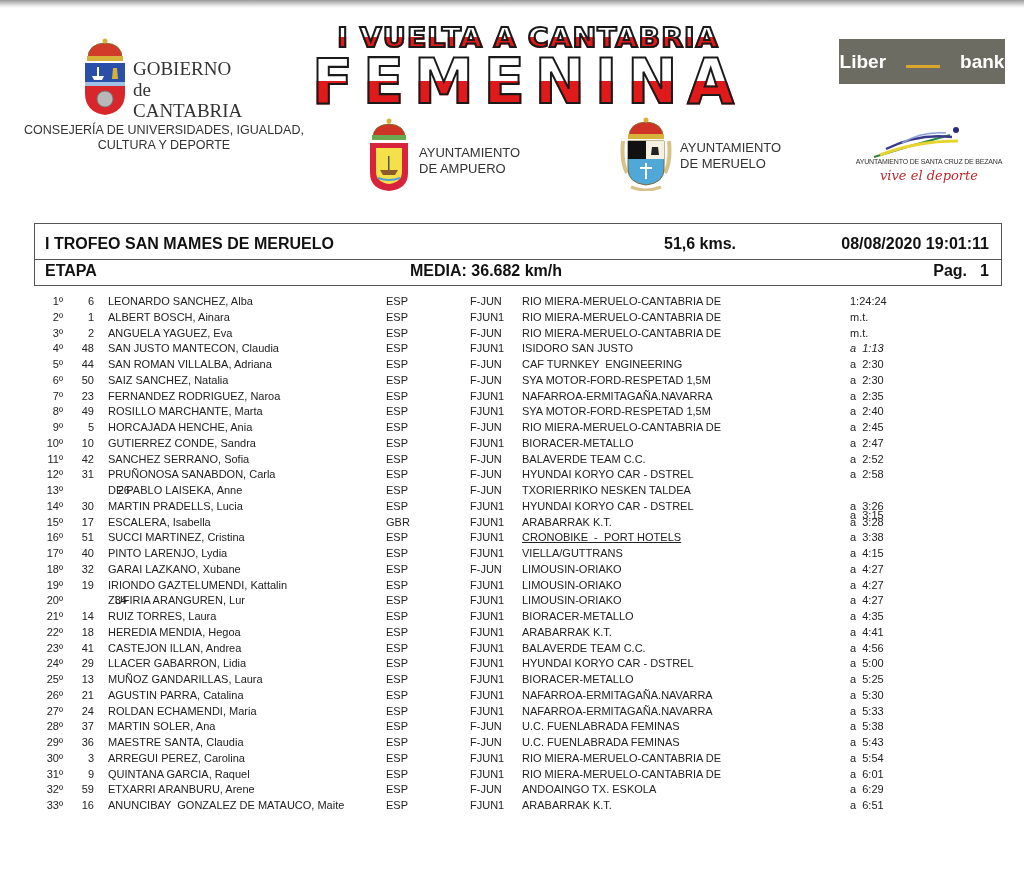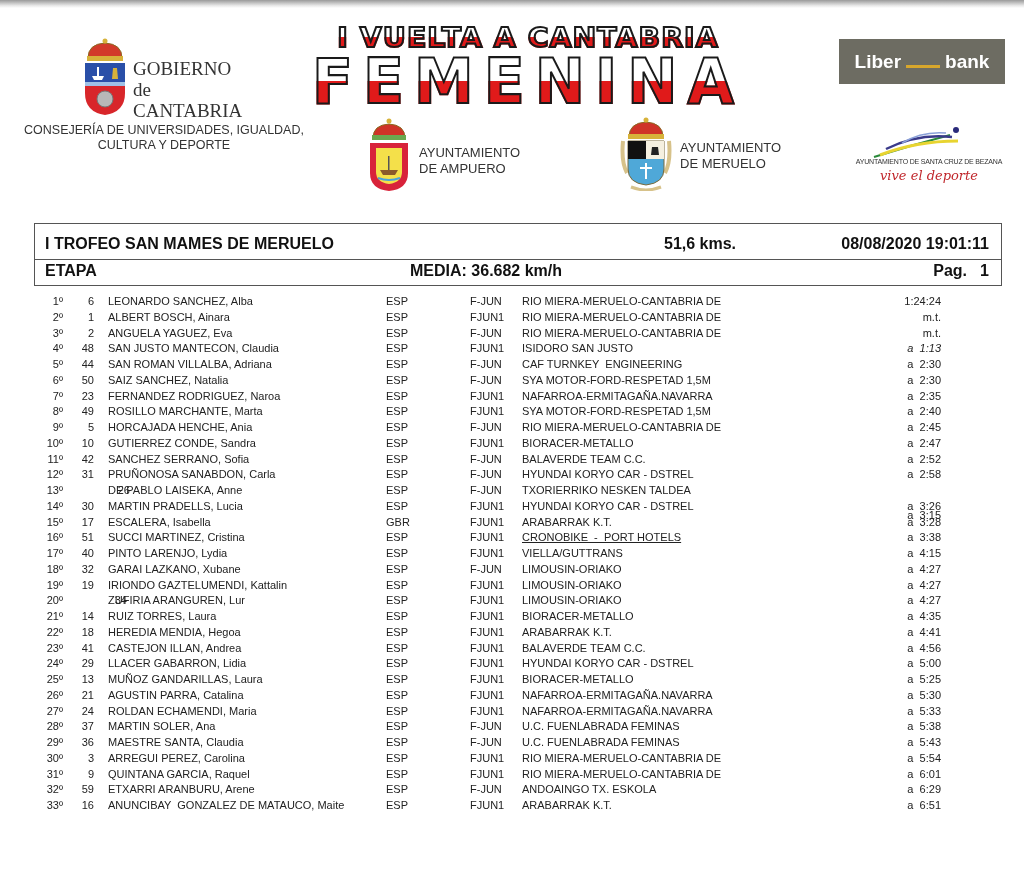--- a/index.html
+++ b/index.html
@@ -20,21 +20,21 @@
       position: absolute; left: 0; width: 460px; text-align: center; font-family: "DejaVu Sans", sans-serif;
       font-weight: bold; color: transparent;
       background: linear-gradient(#ffffff 0%, #ffffff 50%, #e01a1a 50%, #e01a1a 100%);
       -webkit-background-clip: text; background-clip: text;
       -webkit-text-stroke: 2px #1a1a1a;
     }
     .title-line1 { top: 4px; font-size: 27px; letter-spacing: 1px; transform: scaleX(1.05); }
     .title-line2 { top: 30px; font-size: 60px; letter-spacing: 10px; line-height: 66px; transform: scaleY(1.05); }
     .liberbank {
       position: absolute; left: 839px; top: 39px; width: 166px; height: 45px; background: #6d6c62;
-      color: #fff; font-weight: bold; font-size: 19px; display: flex; align-items: center; justify-content: center; gap: 5px;
+      color: #fff; font-weight: bold; font-size: 19px; display: flex; align-items: center; justify-content: center; gap: 20px;
     }
     .liberbank .bar { display: inline-block; width: 34px; height: 3px; background: #d8a72c; margin-top: 9px; }
     .amp-logo { position: absolute; left: 368px; top: 118px; width: 42px; height: 74px; }
     .amp-text { position: absolute; left: 419px; top: 145px; font-size: 13px; line-height: 16px; color: #333; }
     .mer-logo { position: absolute; left: 619px; top: 117px; width: 54px; height: 74px; }
     .mer-text { position: absolute; left: 680px; top: 140px; font-size: 13px; line-height: 16px; color: #333; }
     .bez-logo { position: absolute; left: 872px; top: 125px; width: 96px; height: 34px; }
     .bez-name { position: absolute; left: 848px; top: 158px; width: 162px; text-align: center; font-size: 7px; letter-spacing: -0.2px; color: #333; }
     .bez-slogan { position: absolute; left: 848px; top: 168px; width: 162px; text-align: center; font-family: "DejaVu Serif", serif; font-style: italic; font-size: 13px; color: #c0262b; }
 
@@ -55,21 +55,21 @@
     
     .results { position: absolute; left: 0; top: 294px; width: 1024px; }
     .row { position: relative; height: 15.75px; font-size: 11px; color: #222; }
     .row span { position: absolute; top: 1px; white-space: nowrap; }
     .c-pos { left: 30px; width: 33px; text-align: right; }
     .c-bib { left: 60px; width: 34px; text-align: right; }
     .c-name { left: 108px; }
     .c-nat { left: 386px; }
     .c-cat { left: 470px; }
     .c-team { left: 522px; }
-    .c-time { left: 850px; width: 91px; text-align: right; }
+    .c-time { left: 850px; width: 91px; }
   </style>
 </head>
 <body>
 
 <div class="topshade"></div>
 
 <svg class="gob-logo" viewBox="0 0 46 78">
   <path d="M6 20 Q6 6 23 5 Q40 6 40 20 Z" fill="#d23a2a" stroke="#8a6a20" stroke-width="1"></path>
   <rect x="5" y="18" width="36" height="5" fill="#d7b23a"></rect>
   <circle cx="23" cy="3" r="2.5" fill="#d7b23a"></circle>

